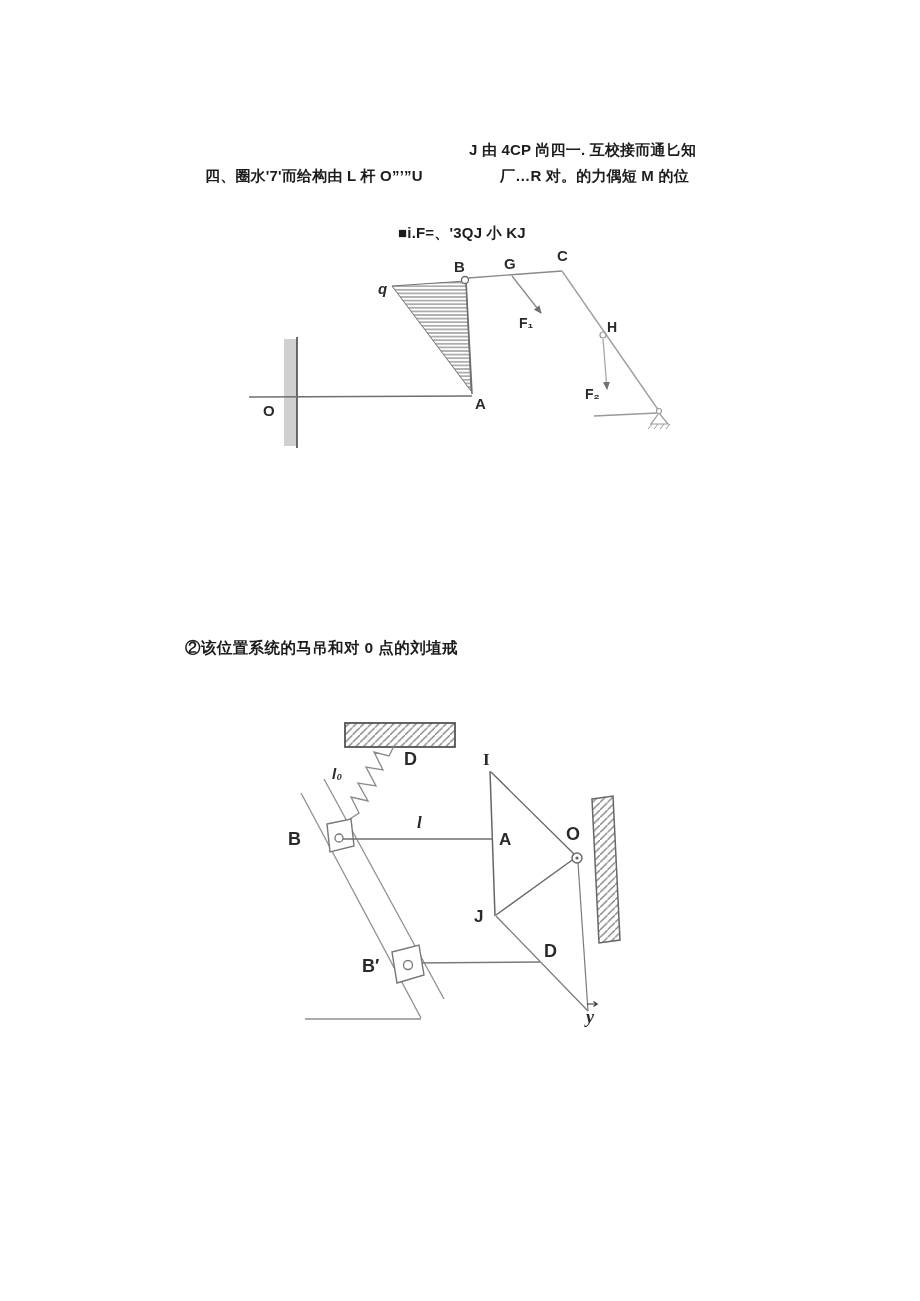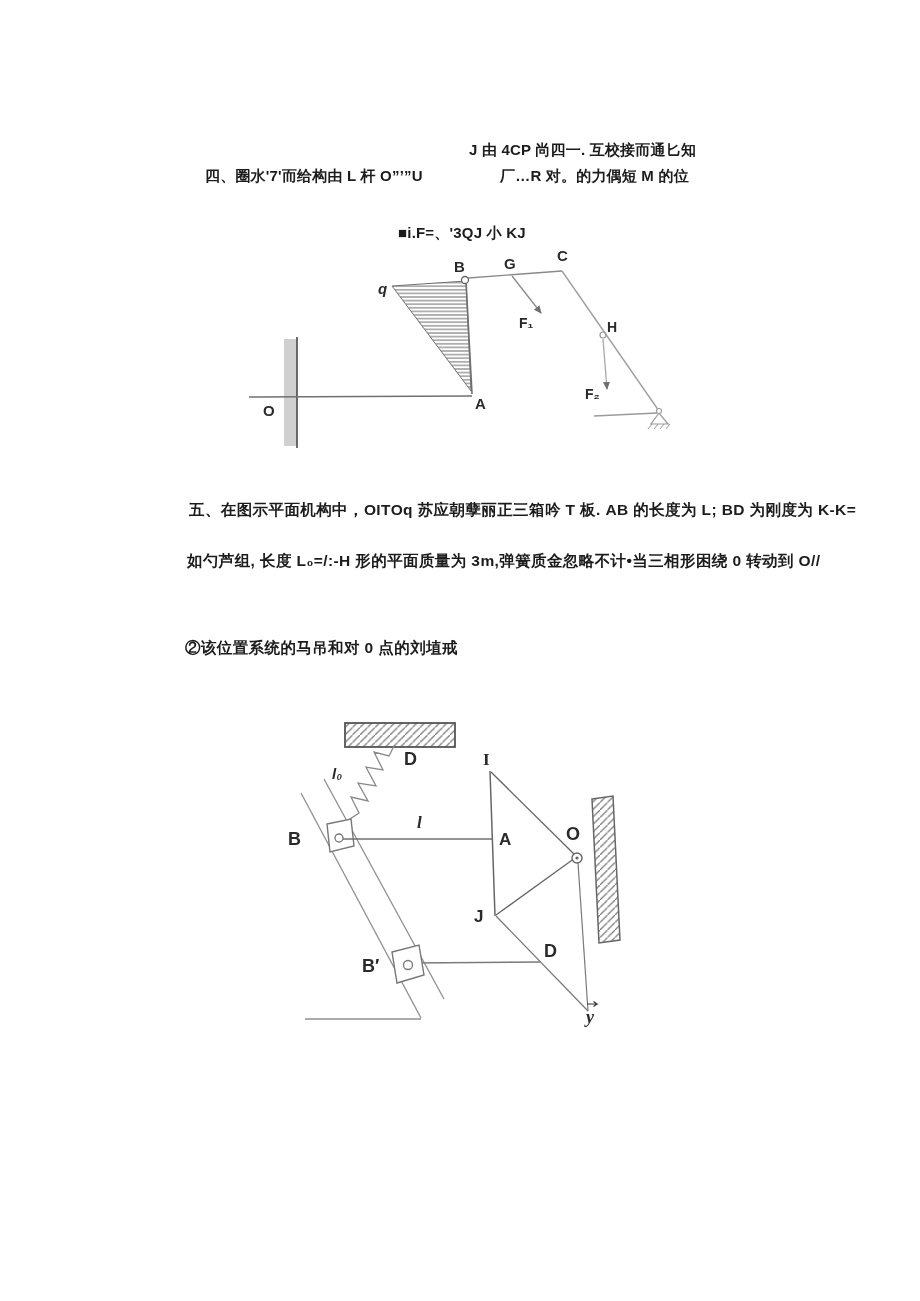--- a/index.html
+++ b/index.html
@@ -31,22 +31,20 @@
 </head>
 <body>
 
 <div class="page">
 
   <div class="tline p4line" style="left:469px;top:141px;">J 由 4CP 尚四一. 互校接而通匕知</div>
   <div class="tline p4line" style="left:205px;top:167px;">四、圈水'7'而给构由 L 杆 O”’”U</div>
   <div class="tline p4line" style="left:500px;top:167px;">厂…R 对。的力偶短 M 的位</div>
   <div class="tline p4line" style="left:398px;top:188px;margin-top:36px;">■i.F=、'3QJ 小 KJ</div>
 
-  <div class="tline p5line" style="left:189px;top:500px;">五、在图示平面机构中，OITOq 苏应朝孽丽正三箱吟 T 板. AB 的长度为 L; BD 为刚度为 K-K=</div>
-  <div class="tline p5line" style="left:187px;top:551px;">如勺芦组, 长度 L₀=/:-H 形的平面质量为 3m,弹簧质金忽略不计•当三相形困绕 0 转动到 O//</div>
   <div class="tline p5line" style="left:185px;top:638px;text-align:center;">②该位置系统的马吊和对 0 点的刘埴戒</div>
 
   <svg width="920" height="1301" viewBox="0 0 920 1301">
     <defs>
       <pattern id="hatchH" width="8" height="3.6" patternUnits="userSpaceOnUse">
         <path d="M0,1.8 H8" stroke="#6a6a6a" stroke-width="1"></path>
       </pattern>
       <pattern id="hatchD" width="7.5" height="7.5" patternUnits="userSpaceOnUse">
         <path d="M0,7.5 L7.5,0" stroke="#777" stroke-width="1.2"></path>
       </pattern>

